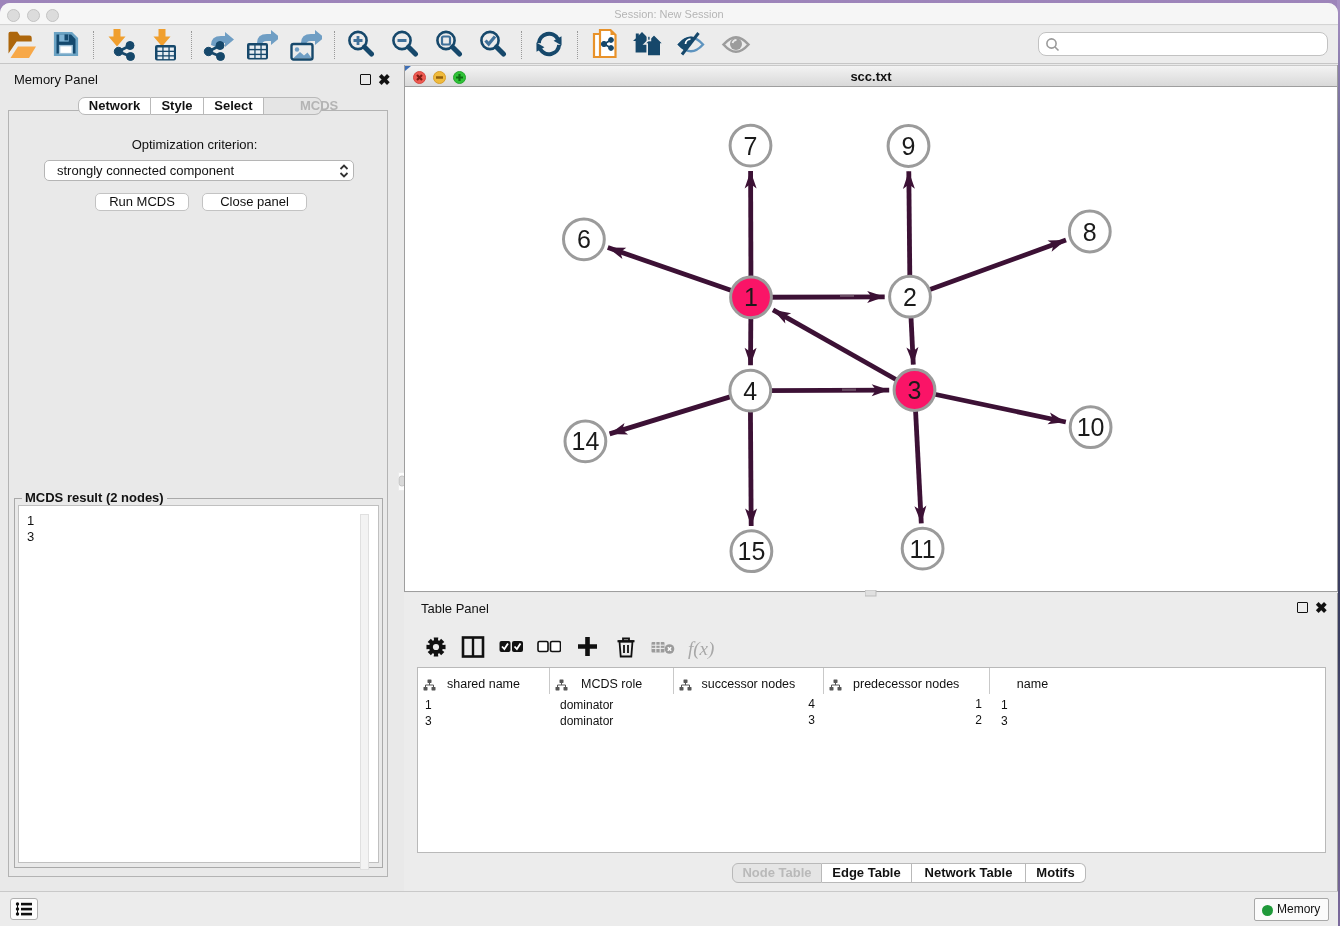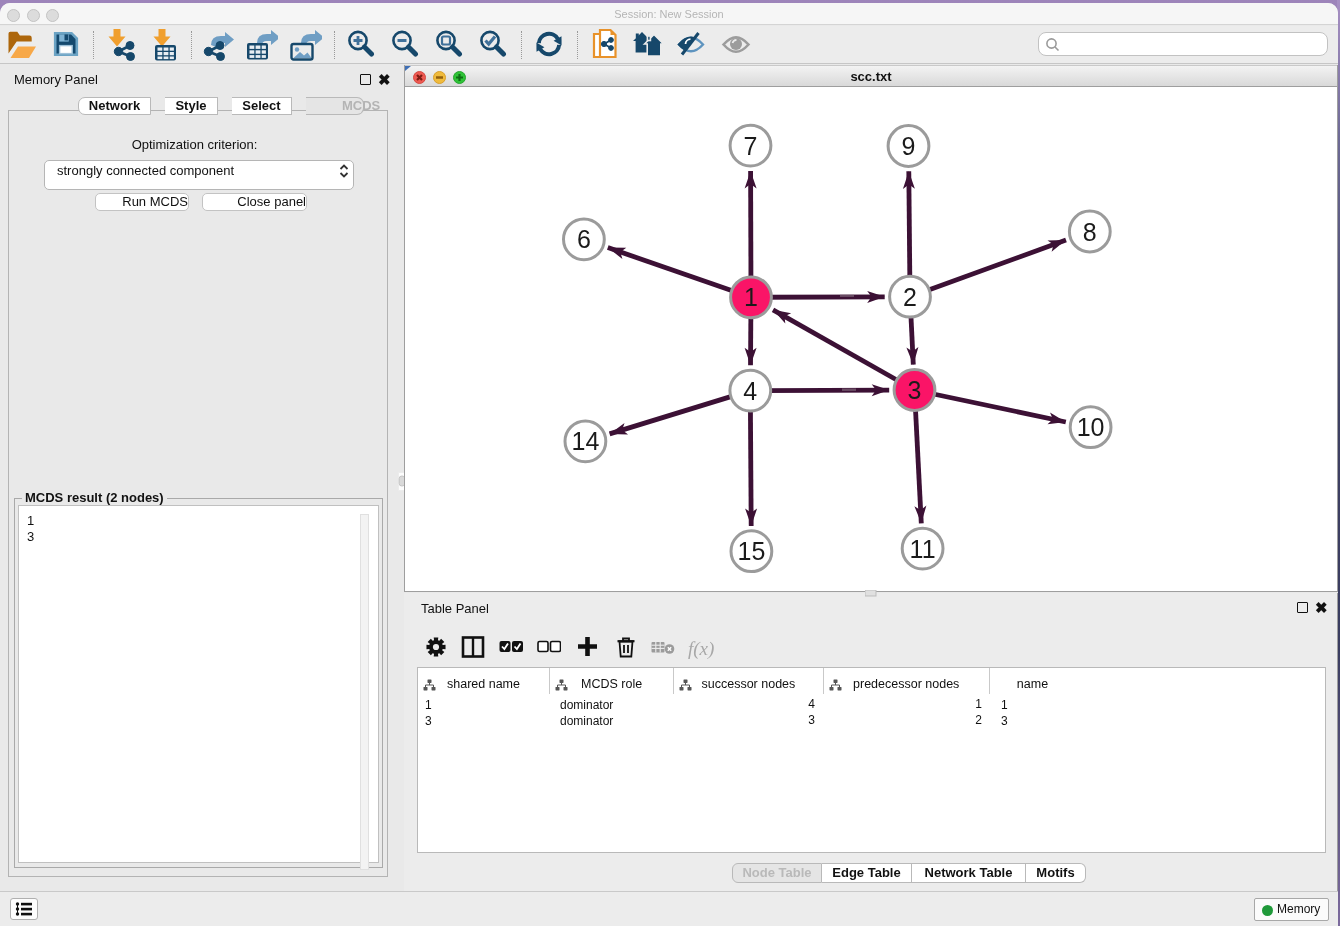--- a/index.html
+++ b/index.html
@@ -17,31 +17,31 @@
 #toolbar{left:0;top:23px;width:1338px;height:38px;background:#ececec;border-bottom:1px solid #c6c6c6;}
 .sep{position:absolute;top:5px;height:28px;width:0;border-left:1px dotted #999;}
 .ticon{position:absolute;top:3px;}
 #search{position:absolute;left:1038px;top:6px;width:290px;height:24px;background:#fff;border:1px solid #c2c2c2;border-radius:8px;}
 
 #cp{left:0;top:61px;width:389px;height:830px;background:#e9e9e9;}
 #cph{position:absolute;left:14px;top:8px;font-size:13px;color:#111;}
 .ficon{position:absolute;width:11px;height:11px;border:1.6px solid #111;border-radius:1px;background:transparent;}
 .xicon{position:absolute;font-size:15px;font-weight:bold;color:#111;line-height:11px;}
 #cpbox{position:absolute;left:8px;top:46px;width:380px;height:767px;border:1px solid #b3b3b3;}
-.tabs{position:absolute;display:flex;height:18px;gap:14px;}
+.tabs{position:absolute;display:flex;height:18px;}
 .tab{font-size:13px;font-weight:bold;color:#111;background:#fff;border:1px solid #b9b9b9;border-left:none;
  text-align:center;line-height:16px;}
 .tab.first{border-left:1px solid #b9b9b9;border-radius:7px 0 0 7px;}
 .tab.last{border-radius:0 7px 7px 0;padding-left:36px;}
 .tab.sel{background:#e5e5e5;color:#b4b4b4;}
 #optlab{position:absolute;left:0;top:73px;width:389px;text-align:center;font-size:13px;color:#111;}
-#dd{position:absolute;left:44px;top:96px;width:310px;height:30px;background:#fff;border:1px solid #b5b5b5;border-radius:5px;
+#dd{position:absolute;left:44px;top:96px;width:310px;height:21px;background:#fff;border:1px solid #b5b5b5;border-radius:5px;
  font-size:13px;color:#111;line-height:19px;padding-left:12px;}
 .btn{position:absolute;top:129px;height:18px;background:#fff;border:1px solid #c3c3c3;border-radius:5px;
- font-size:13px;color:#111;text-align:right;line-height:16px;}
+ font-size:13px;color:#111;text-align:center;line-height:16px;}
 #fs{position:absolute;left:14px;top:434px;width:369px;height:370px;}
 #fs .leg{position:absolute;left:8px;top:-8px;background:#e9e9e9;padding:0 3px;font-size:13px;color:#111;z-index:2;font-weight:bold;}
 #fs .bord{position:absolute;left:0;top:0;width:100%;height:100%;border:1px solid #a9a9a9;}
 #fs .list{position:absolute;left:4px;top:7px;width:361px;height:358px;background:#fff;border:1px solid #c0c0c0;}
 #fs .sb{position:absolute;right:9px;top:8px;width:9px;height:356px;background:#f3f3f3;border:1px solid #e0e0e0;}
 #fs .it{font-size:13px;color:#111;padding-left:8px;line-height:16px;}
 
 #nw{left:404px;top:62px;width:934px;height:527px;background:#fff;border:1px solid #9e9e9e;border-top:none;}
 #nwt{position:absolute;left:0;top:0;width:932px;height:22px;border-top:1px solid #c9c9c9;
  background:linear-gradient(#f3f3f3,#d9d9d9);border-bottom:1px solid #9e9e9e;}

